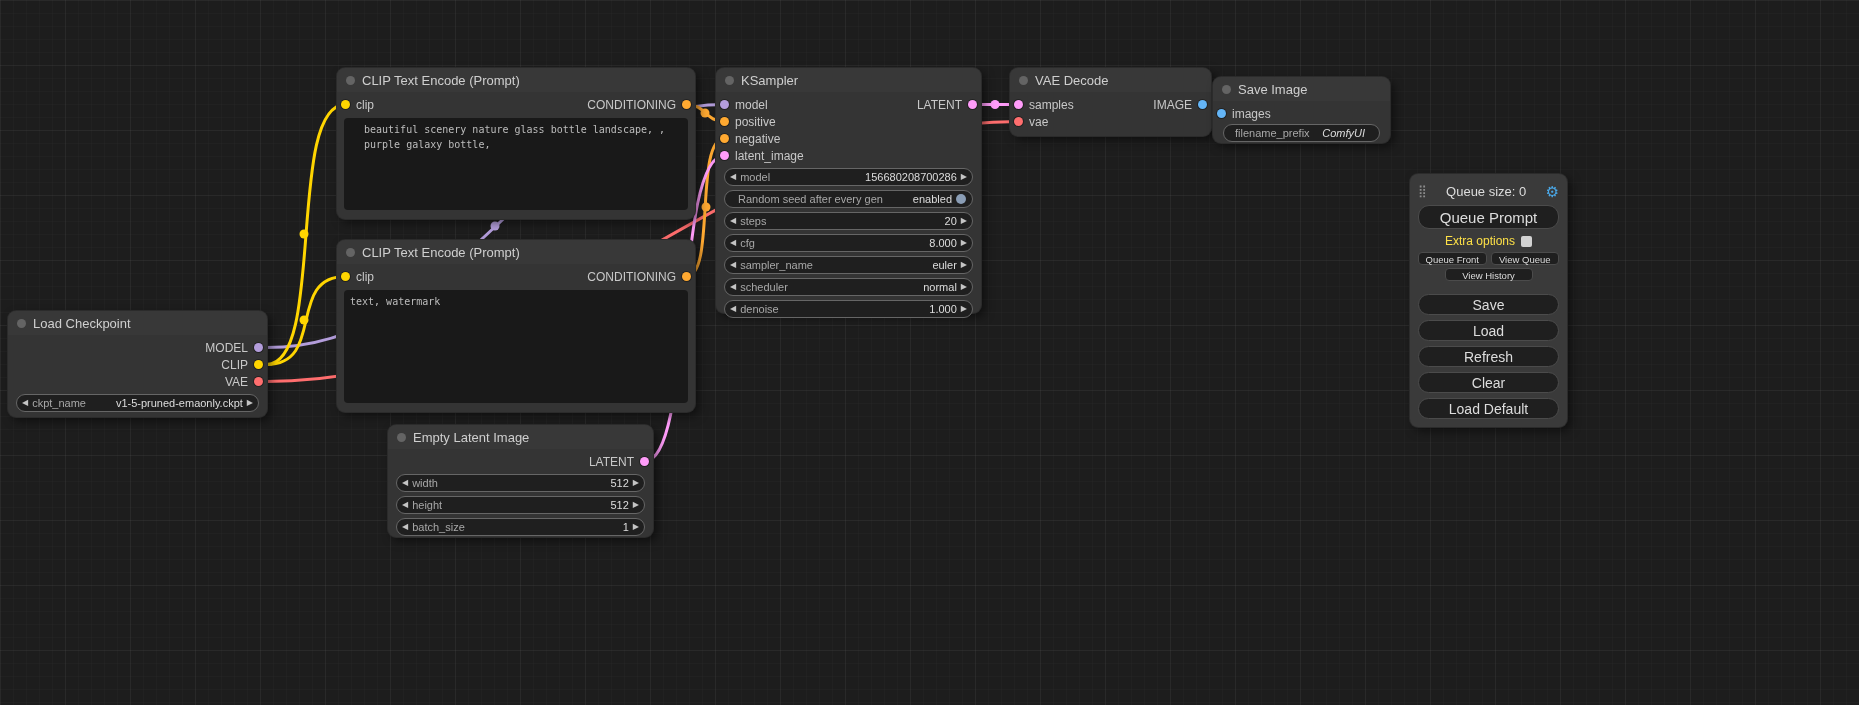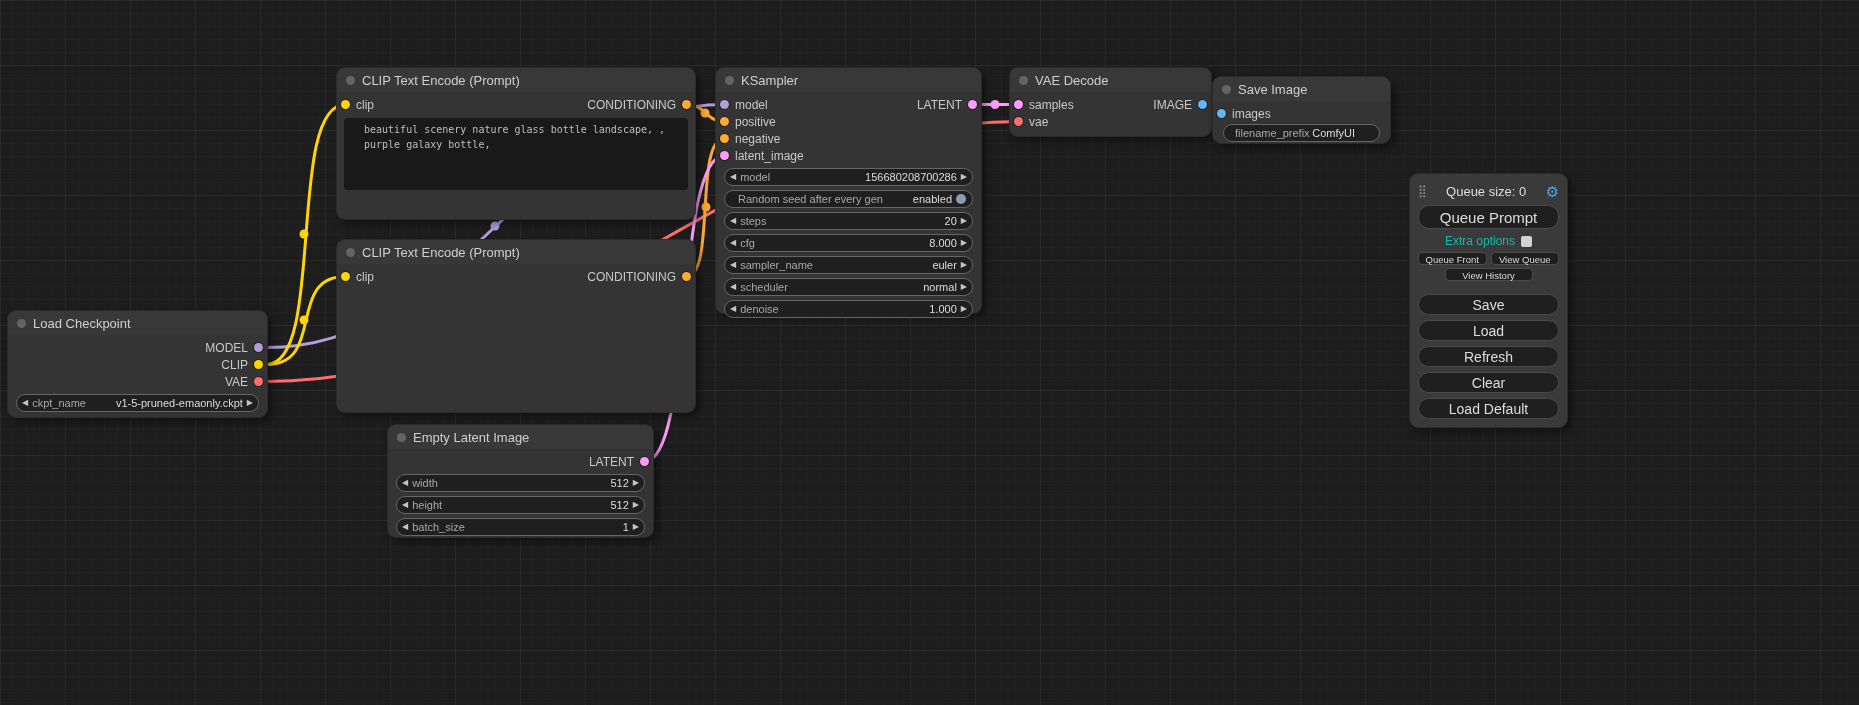--- a/index.html
+++ b/index.html
@@ -76,21 +76,21 @@
   .gear{color:#4aa8e8;font-size:15px;line-height:1;cursor:pointer;}
   .btn{
     display:block;width:100%;background:#1f1f1f;border:1px solid #4b4b4b;border-radius:11px;
     color:#ddd;text-align:center;box-sizing:border-box;cursor:pointer;
     font-family:"Liberation Sans",sans-serif;
   }
   .btn.big{height:21px;font-size:14px;line-height:19px;margin-top:5px;}
   .btn.queue{height:24px;font-size:15px;line-height:22px;margin-top:5px;}
   .btn.small{height:13px;font-size:9.5px;line-height:11px;border-radius:4px;}
   .extra-row{display:flex;align-items:center;justify-content:center;gap:6px;height:16px;margin-top:4px;}
-  .extra-label{color:#14b8a6;font-size:12px;}
+  .extra-label{color:#fde047;font-size:12px;}
   .checkbox{width:11px;height:11px;background:#d2d2d2;border-radius:2px;}
   .small-row{display:flex;gap:4px;margin-top:3px;}
   .small-row .btn.small{flex:1;}
   .vh-wrap{margin-top:3px;display:flex;justify-content:center;}
   .vh-wrap .btn.small{width:88px;}
   .menu-gap{height:8px;}
 </style>
 </head>
 <body>
 
@@ -154,40 +154,41 @@
         <span class="grp">
           <span class="dot clip"></span>
           <span>clip</span>
         </span>
         <span class="grp">
           <span>CONDITIONING</span>
           <span class="dot cond"></span>
         </span>
       </div>
     </div>
-    <div class="node-textarea" style="height:72px;padding-left:20px;">beautiful scenery nature glass bottle landscape, , purple galaxy bottle,</div>
+    <div class="node-textarea" style="height:92px;padding-left:20px;">beautiful scenery nature glass bottle landscape, , purple galaxy bottle,</div>
   </div>
 
   <div class="node" style="left:337px;top:240px;width:358px;height:172px;">
     <div class="node-header">
       <span class="collapse-dot"></span>
       <span class="node-title">CLIP Text Encode (Prompt)</span>
     </div>
     <div class="slots">
       <div class="slot-row both">
         <span class="grp">
           <span class="dot clip"></span>
           <span>clip</span>
         </span>
         <span class="grp">
           <span>CONDITIONING</span>
           <span class="dot cond"></span>
         </span>
       </div>
     </div>
+    <div class="node-textarea" style="height:113px;">text, watermark</div>
   </div>
 
   <div class="node" style="left:388px;top:425px;width:265px;height:112px;">
     <div class="node-header">
       <span class="collapse-dot"></span>
       <span class="node-title">Empty Latent Image</span>
     </div>
     <div class="slots">
       <div class="slot-row out">
         <span>LATENT</span>
@@ -325,21 +326,21 @@
     <div class="slots">
       <div class="slot-row">
         <span class="grp">
           <span class="dot image"></span>
           <span>images</span>
         </span>
       </div>
     </div>
     <div class="widget" style="height:15px;margin:2px 10px 0;">
       <span class="w-label" style="margin-left:6px;">filename_prefix</span>
-      <span class="w-value" style="margin-right:19px;">ComfyUI</span>
+      <span class="w-value" style="margin-right:9px;font-style:italic;">ComfyUI</span>
     </div>
   </div>
 
   <div class="menu">
     <div class="menu-header">
       <span class="drag-handle">⣿</span>
       <span class="queue-size">Queue size: 0</span>
       <span class="gear">⚙</span>
     </div>
     <button class="btn queue">Queue Prompt</button>

